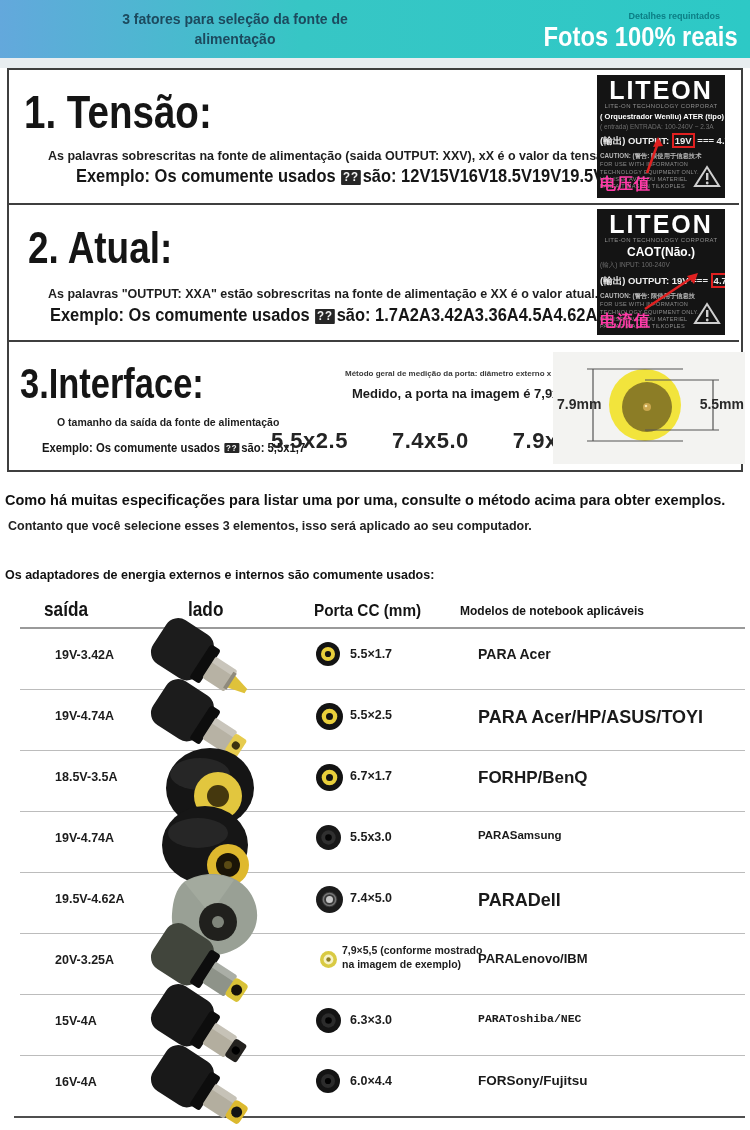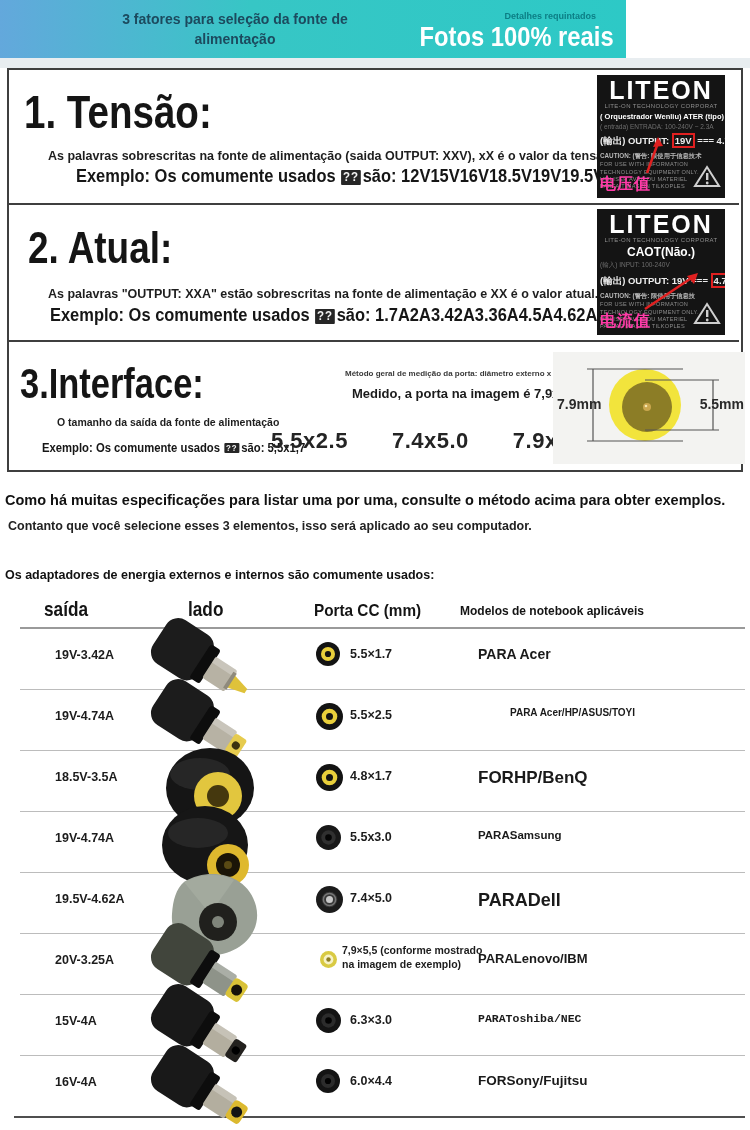--- a/index.html
+++ b/index.html
@@ -1,20 +1,20 @@
 <!DOCTYPE html>
 <html><head>
 <meta charset="utf-8">
 <style>
   html,body{margin:0;padding:0;background:#fff;}
   .page{position:relative;width:750px;height:1130px;background:#fff;overflow:hidden;
         font-family:"Liberation Sans", sans-serif;color:#1c1c1c;}
 
   
-  .header{position:absolute;left:0;top:0;width:626px;height:58px;background:#2ec9c6;}
+  .header{position:absolute;left:0;top:0;width:750px;height:58px;background:#2ec9c6;}
   .header-title{position:absolute;left:95px;top:9px;width:280px;text-align:center;
     font-size:14px;font-weight:700;color:#1c4a5e;line-height:1.45;}
   .header-sub{position:absolute;right:30px;top:11px;font-size:9px;font-weight:700;color:#0c7e85;}
   .header-tag{position:absolute;right:12px;top:22px;font-size:27px;font-weight:600;color:#ffffff;
     transform:scaleX(.88);transform-origin:right top;white-space:nowrap;}
   .substrip{position:absolute;left:0;top:58px;width:750px;height:10px;background:#e8edf0;}
 
   
   .bigbox{position:absolute;left:7px;top:68px;width:732px;height:400px;border:2px solid #3f3f3f;background:#fff;}
   .sec-divider{position:absolute;left:7px;width:732px;height:2px;background:#3f3f3f;}
@@ -67,21 +67,21 @@
   .th-underline{position:absolute;left:20px;top:627px;width:725px;height:2px;background:#9a9a9a;}
   .endline{position:absolute;left:14px;top:1116px;width:731px;height:2px;background:#4f4f4f;}
 
   .trow{position:absolute;left:20px;width:725px;height:61px;border-bottom:1px solid #bcbcbc;}
   .trow .saida{position:absolute;left:22px;top:20px;font-size:12.5px;font-weight:700;white-space:nowrap;margin-left:13px;}
   .trow .plug{position:absolute;left:130px;top:-8px;width:130px;height:100px;z-index:2;}
   .trow .picon{position:absolute;left:296px;top:14px;}
   .trow .psize{position:absolute;left:330px;top:19px;font-size:12.5px;font-weight:700;white-space:nowrap;}
   .trow .model{position:absolute;left:458px;top:18px;font-weight:700;color:#1a1a1a;white-space:nowrap;}
   .trow:nth-of-type(1) .model{font-size:14px;}
-  .trow:nth-of-type(2) .model{font-size:10px;margin-left:32px;}
+  .trow:nth-of-type(2) .model{font-size:18px;}
   .trow:nth-of-type(3) .model{font-size:17px;}
   .trow:nth-of-type(4) .model{font-size:11.5px;}
   .trow:nth-of-type(5) .model{font-size:18px;}
   .trow:nth-of-type(6) .model{font-size:13px;}
   .trow:nth-of-type(7) .model{font-size:11.5px;font-family:Liberation Mono, monospace;}
   .trow:nth-of-type(8) .model{font-size:13.5px;}
   .trow:nth-of-type(6) .psize{left:322px;top:10px;font-size:10.5px;width:150px;white-space:normal;line-height:1.35;}
   .trow:nth-of-type(6) .picon{left:300px;top:18px;}
   .trow:nth-of-type(8){border-bottom:none;}
   svg{overflow:visible;display:block;}
@@ -271,21 +271,21 @@
           </svg>
         </span>
       <span class="picon">
           <svg width="27" height="27" viewBox="0 0 27 27">
     <circle cx="13.5" cy="13.5" r="13.5" fill="#131313"></circle>
     <circle cx="13.5" cy="13.5" r="7.8" fill="#e9cf3b"></circle>
 
     <circle cx="13.5" cy="13.5" r="3.5" fill="#131313"></circle>
           </svg>
         </span>
-      <span class="psize">4.8×1.7</span>
+      <span class="psize">6.7×1.7</span>
       <span class="model">FORHP/BenQ</span>
     </div>
     <div class="trow" style="top:811px;">
       <span class="saida">19V-4.74A</span>
       <span class="plug">
           <svg width="130" height="100" viewBox="0 0 130 100">
       <ellipse cx="55" cy="42" rx="43" ry="39" fill="#161616"></ellipse>
       <ellipse cx="48" cy="30" rx="30" ry="15" fill="#262626"></ellipse>
       <circle cx="78" cy="62" r="21" fill="#dfb92e"></circle>
       <circle cx="78" cy="62" r="12" fill="#1b1507"></circle>

